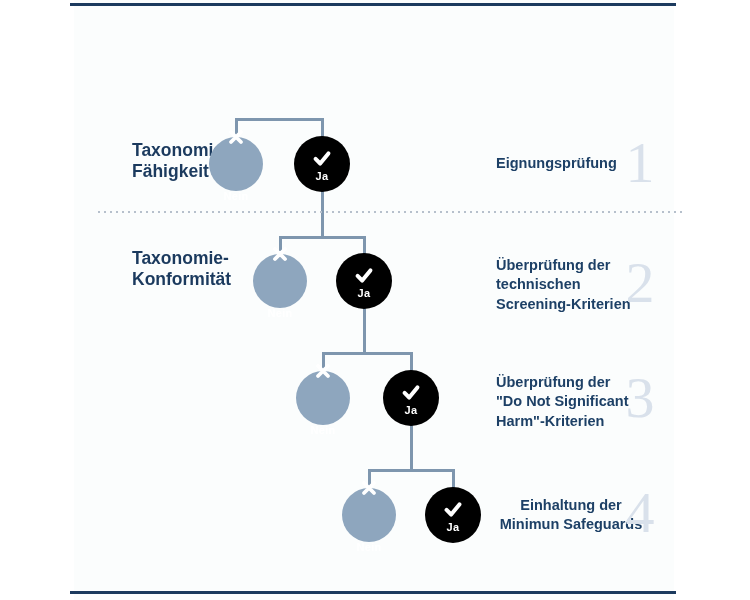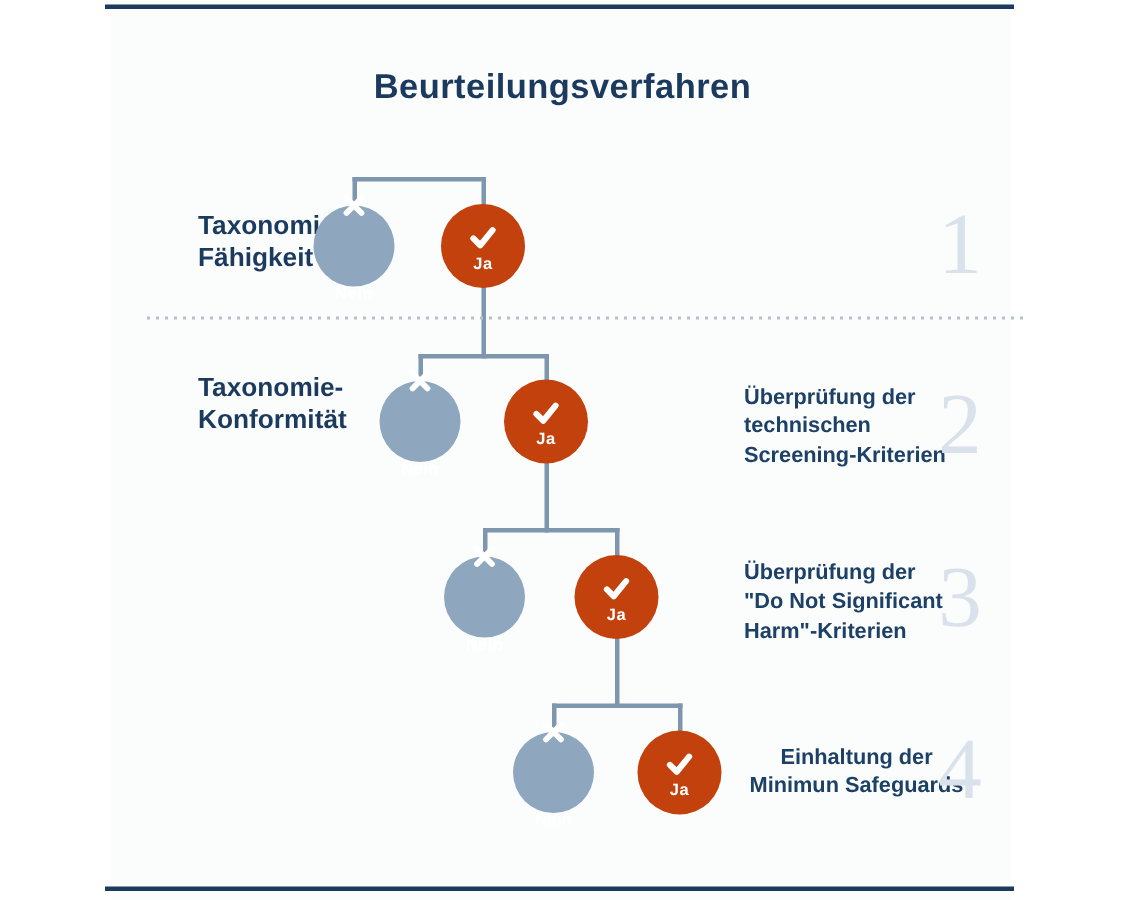--- a/index.html
+++ b/index.html
@@ -37,42 +37,41 @@
     position:absolute; left:610px; width:60px; height:58px;
     line-height:58px; text-align:center;
     font-family:"Liberation Serif", serif; font-weight:400;
     font-size:58px; color:#d9e1eb;
   }
   .circle {
     position:absolute; border-radius:50%;
     display:flex; flex-direction:column; align-items:center; justify-content:center;
   }
   .circle.no  { width:54px; height:54px; background:#8ea6be;gap:42px; }
-  .circle.yes { width:56px; height:56px; background:#c2410c; }
+  .circle.yes { width:56px; height:56px; background:#000000; }
   .circle .glyph { height:22px; display:flex; align-items:center; justify-content:center; }
   .circle .clabel {
     color:#ffffff; font-weight:bold; font-size:11px; margin-top:1px; letter-spacing:0.3px;
   }
   .line { position:absolute; background:#7e96ae; }
   .hline { height:3px; }
   .vline { width:3px; }
   .dotted {
     position:absolute; left:98px; top:211px; width:585px; height:2px;
     background:repeating-linear-gradient(to right,#b6c0cc 0 2px,transparent 2px 6px);
   }
 </style>
 </head>
 <body>
 
 <div class="stage">
   <div class="canvas"></div>
   <div class="rule top"></div>
   <div class="rule bottom"></div>
 
-  <div class="title">Beurteilungsverfahren</div>
 
   <div class="line hline" style="left:234.5px; top:118px; width:89px;"></div>
   <div class="line vline" style="left:234.5px; top:118px; height:21px;"></div>
   <div class="line vline" style="left:320.5px; top:118px; height:20px;"></div>
   <div class="line vline" style="left:320.5px; top:191px; height:48px;"></div>
 
   <div class="left-label" style="top:140px;">Taxonomie-
 Fähigkeit</div>
 
   <div class="circle no" style="left:209px; top:137px;">
@@ -85,20 +84,21 @@
   </div>
   <div class="circle yes" style="left:294px; top:136px;">
     <span class="glyph">
       <svg width="22" height="22" viewBox="0 0 24 24">
           <path d="M5 13 L10 18 L19 7" stroke="#ffffff" stroke-width="4.4" stroke-linecap="round" stroke-linejoin="round" fill="none"></path>
         </svg>
     </span>
     <span class="clabel">Ja</span>
   </div>
 
+  <div class="right-label" style="top:154px;">Eignungsprüfung</div>
   <div class="step-number" style="top:134px;">1</div>
 
   <div class="dotted"></div>
 
   <div class="line hline" style="left:278.5px; top:236px; width:87px;"></div>
   <div class="line vline" style="left:278.5px; top:236px; height:19px;"></div>
   <div class="line vline" style="left:362.5px; top:236px; height:18px;"></div>
   <div class="line vline" style="left:362.5px; top:308px; height:47px;"></div>
 
   <div class="left-label" style="top:248px;">Taxonomie-

